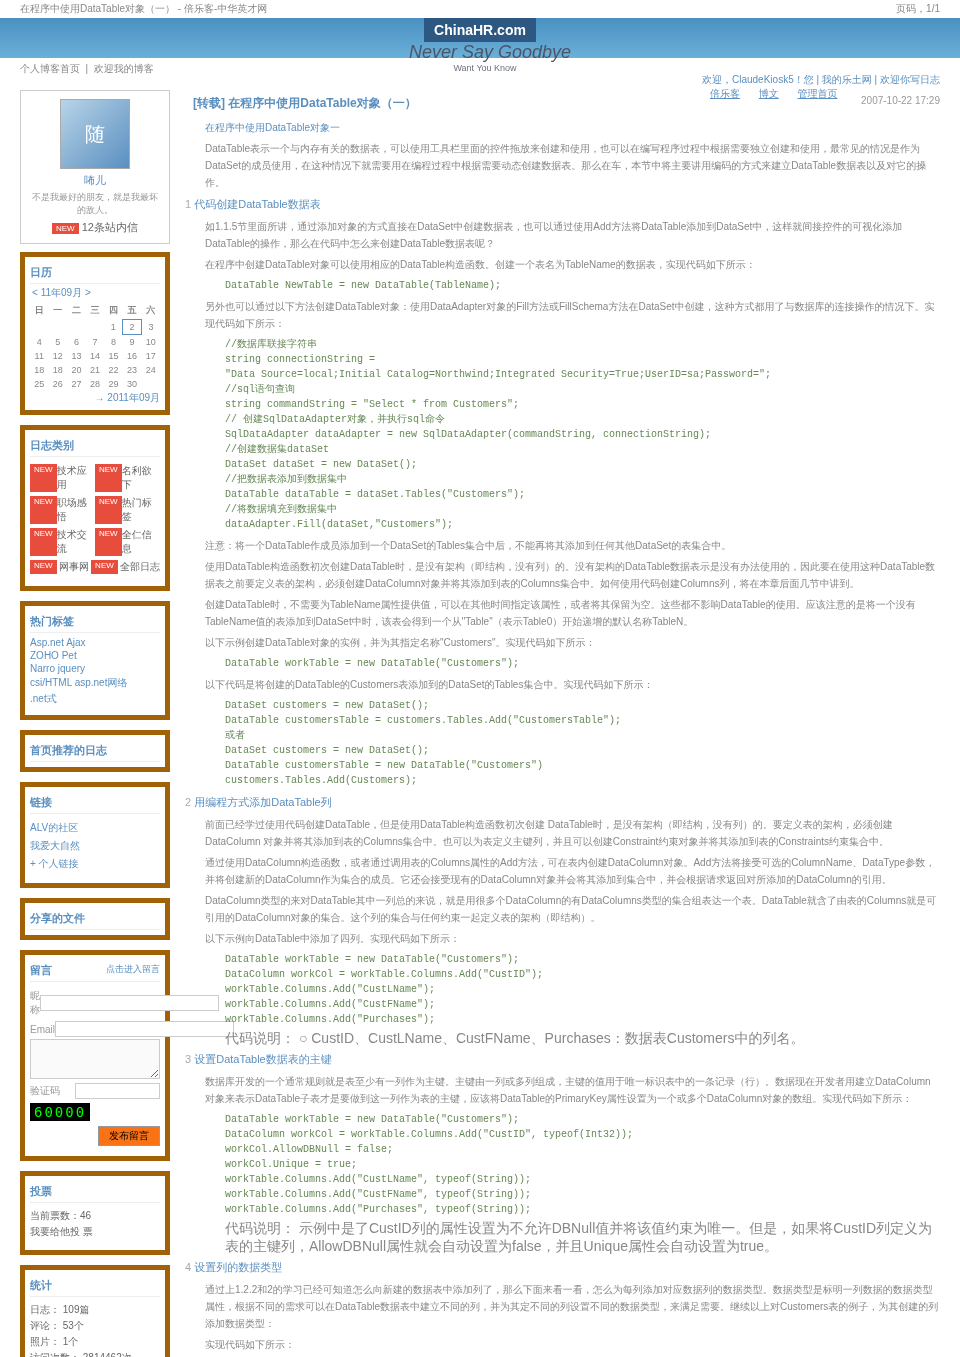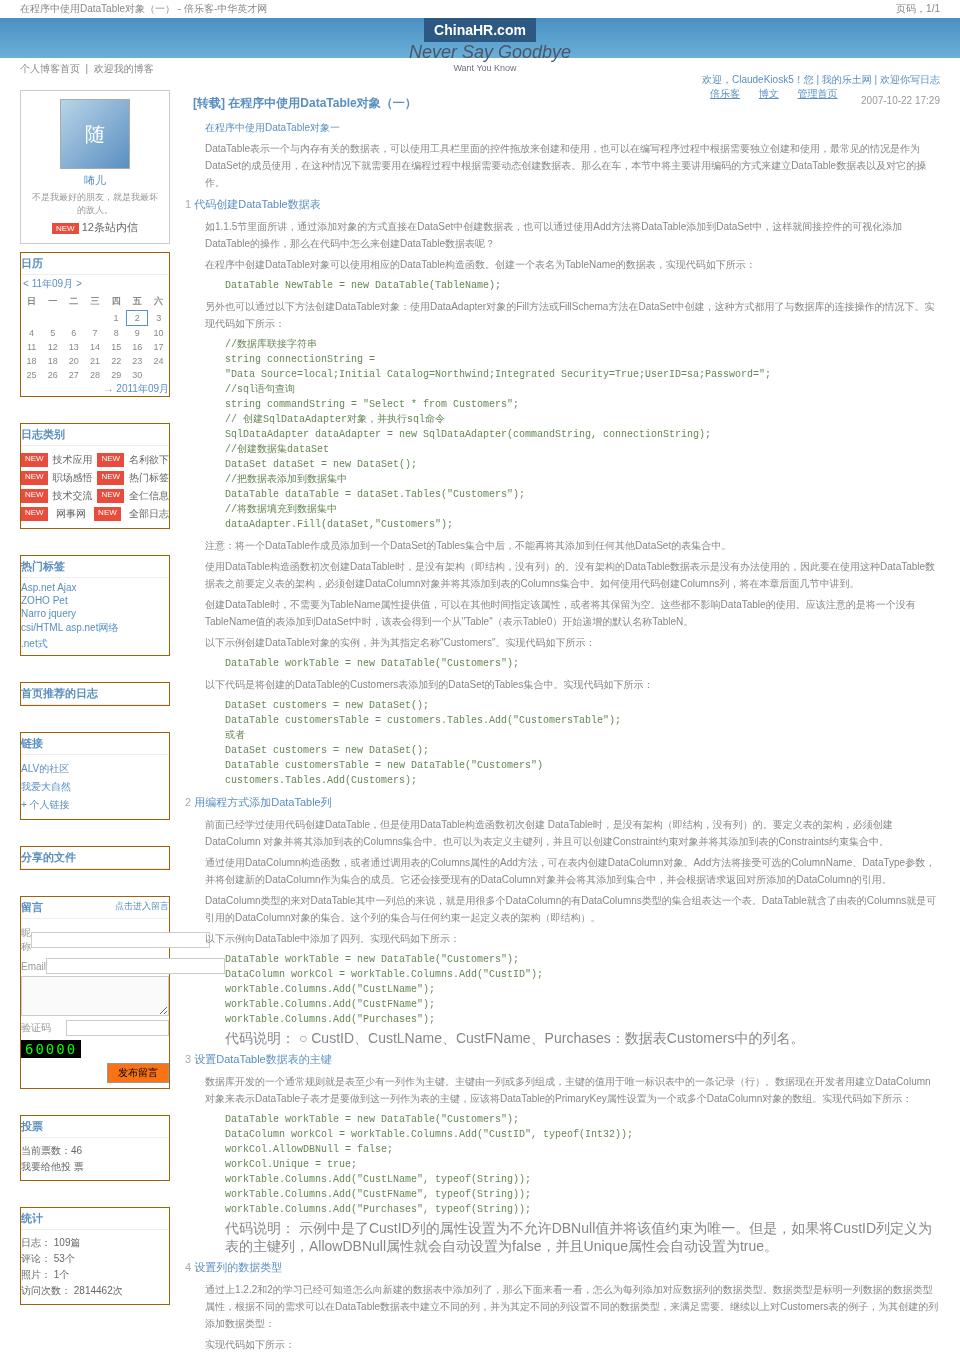--- a/index.html
+++ b/index.html
@@ -7,21 +7,21 @@
 .page-header { display: flex; justify-content: space-between; padding: 2px 20px; font-size: 10px; color: #888; }
 .banner { background: linear-gradient(180deg, #4a90c2, #6bb0d8); height: 40px; display: flex; align-items: center; padding: 0 20px; flex-direction: column; }
 .banner-logo { background: #2c5882; color: #fff; padding: 4px 10px; font-size: 14px; font-weight: bold; }
 .banner-title { font-size: 18px; color: #4a5568; margin-left: 20px; font-style: italic; }
 .banner-sub { font-size: 9px; color: #6b7280; margin-left: 10px; }
 .banner-right { margin-left: auto; font-size: 10px; color: #5a8fc0; }
 .banner-right a { margin: 12px 8px; color: #5a8fc0; text-decoration: underline; text-align: right; }
 .container { display: flex; padding: 10px 20px; gap: 15px; }
 .sidebar { width: 150px; flex-shrink: 0; }
 .main { flex: 1; }
-.widget { border: 1px solid #a16207; margin-bottom: 26px; }
+.widget { border: 5px solid #a16207; margin-bottom: 10px; padding: 5px; }
 .widget-header { font-size: 11px; font-weight: bold; color: #5a8fc0; padding: 3px 0; border-bottom: 1px solid #eee; }
 .widget-body { padding: 5px 0; font-size: 10px; }
 .avatar-box { border: 1px solid #ccc; padding: 8px; text-align: center; margin-bottom: 8px; }
 .avatar-placeholder { width: 70px; height: 70px; background: linear-gradient(135deg,#b8d4e8,#5a8fc0); margin: 0 auto; border: 1px solid #aaa; display: flex; align-items: center; justify-content: center; font-size: 20px; color: #fff; }
 .nickname { color: #5a8fc0; font-size: 11px; margin-top: 4px; }
 .user-desc { font-size: 9px; color: #999; margin-top: 3px; }
 .badge-new { background: #e74c3c; color: #fff; font-size: 8px; padding: 1px 4px; }
 .calendar-nav { color: #5a8fc0; font-size: 10px; padding: 2px; }
 .calendar-table { width: 100%; font-size: 9px; border-collapse: collapse; }
 .calendar-table th, .calendar-table td { padding: 2px; text-align: center; color: #888; }

